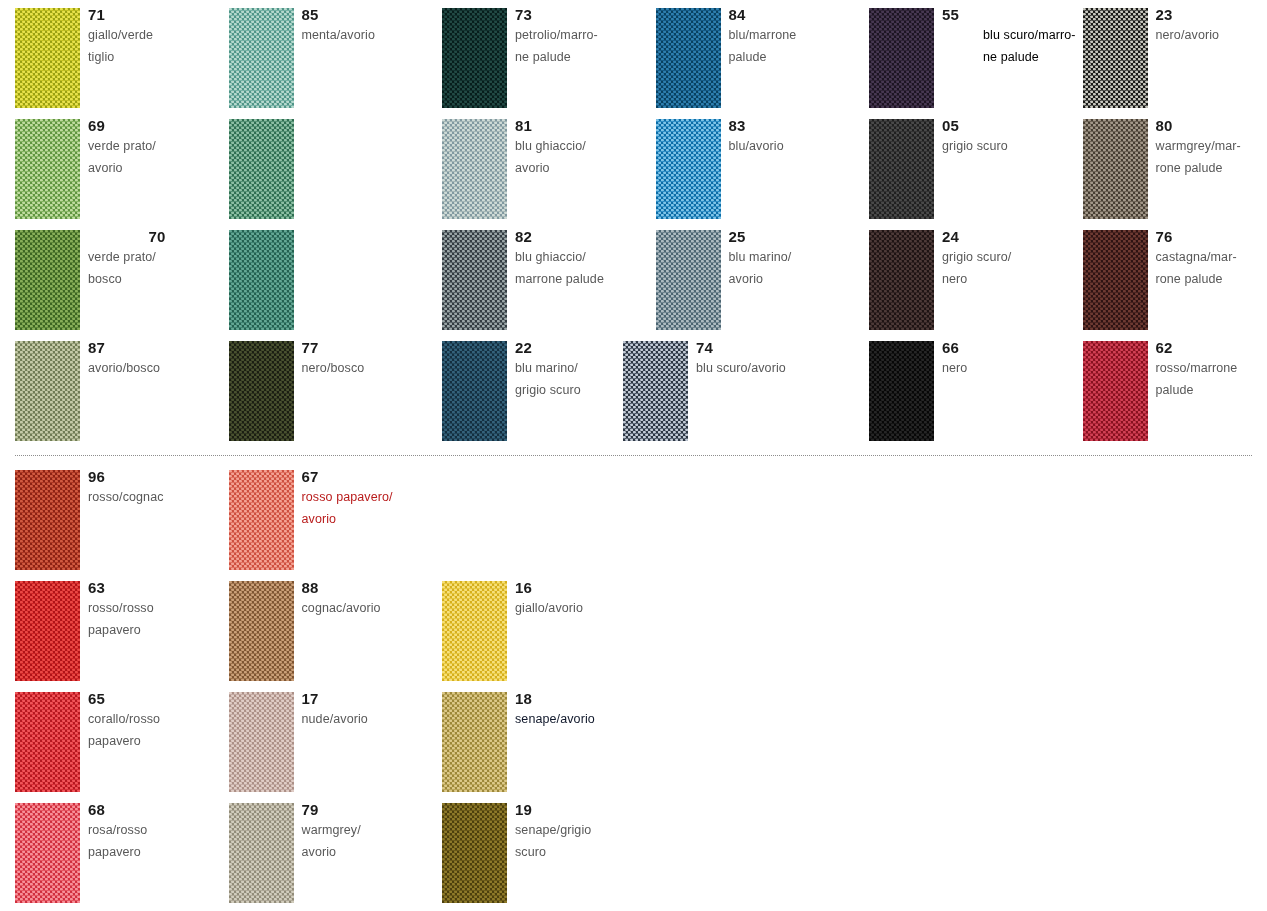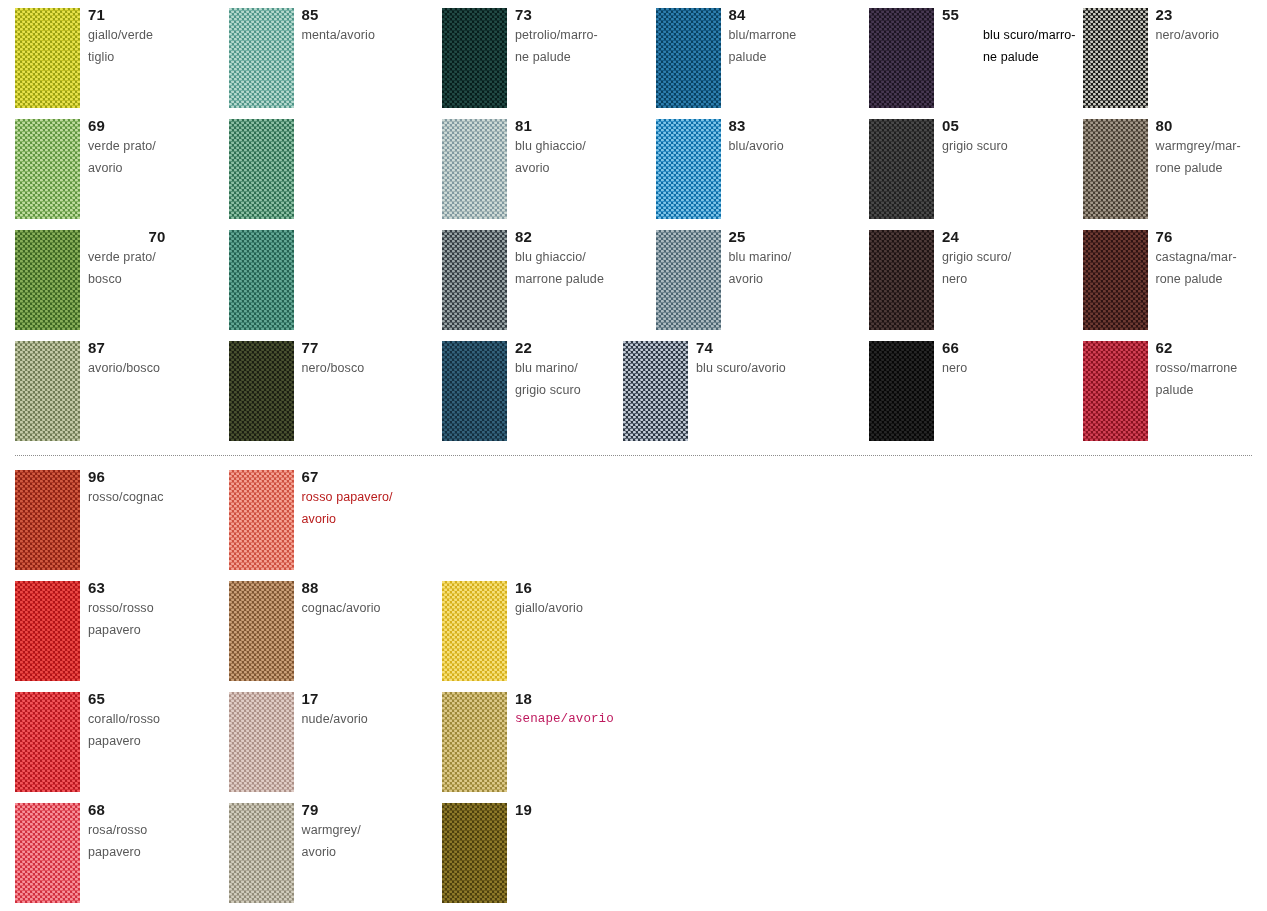--- a/index.html
+++ b/index.html
@@ -312,21 +312,21 @@
         <div class="swatch-chip" style="width: 65px; height: 100px; background-color: rgb(198, 172, 164); background-image: radial-gradient(2.6px 1.9px at 25% 25%, rgb(224, 205, 198) 0%, rgb(224, 205, 198) 45%, rgba(0, 0, 0, 0) 80%), radial-gradient(2.6px 1.9px at 75% 75%, rgb(224, 205, 198) 0%, rgb(224, 205, 198) 45%, rgba(0, 0, 0, 0) 80%), radial-gradient(1.9px 2.6px at 75% 25%, rgb(171, 143, 134) 0%, rgb(171, 143, 134) 45%, rgba(0, 0, 0, 0) 80%), radial-gradient(1.9px 2.6px at 25% 75%, rgb(171, 143, 134) 0%, rgb(171, 143, 134) 45%, rgba(0, 0, 0, 0) 80%), linear-gradient(rgb(198, 172, 164), rgb(198, 172, 164)); background-size: 5px 5px, 5px 5px, 5px 5px, 5px 5px, 100% 100%;"></div>
         <div class="swatch-text">
           <span class="swatch-code" style="color: rgb(27, 27, 27);">17</span>
           <span class="swatch-name" style="color: rgb(88, 88, 88);">nude/avorio</span>
         </div>
       </div>
       <div class="swatch-entry" style="left: 442px; top: 692px;">
         <div class="swatch-chip" style="width: 65px; height: 100px; background-color: rgb(191, 167, 85); background-image: radial-gradient(2.6px 1.9px at 25% 25%, rgb(220, 201, 138) 0%, rgb(220, 201, 138) 45%, rgba(0, 0, 0, 0) 80%), radial-gradient(2.6px 1.9px at 75% 75%, rgb(220, 201, 138) 0%, rgb(220, 201, 138) 45%, rgba(0, 0, 0, 0) 80%), radial-gradient(1.9px 2.6px at 75% 25%, rgb(155, 134, 56) 0%, rgb(155, 134, 56) 45%, rgba(0, 0, 0, 0) 80%), radial-gradient(1.9px 2.6px at 25% 75%, rgb(155, 134, 56) 0%, rgb(155, 134, 56) 45%, rgba(0, 0, 0, 0) 80%), linear-gradient(rgb(191, 167, 85), rgb(191, 167, 85)); background-size: 5px 5px, 5px 5px, 5px 5px, 5px 5px, 100% 100%;"></div>
         <div class="swatch-text">
           <span class="swatch-code" style="color: rgb(27, 27, 27);">18</span>
-          <span class="swatch-name" style="color: #be185d; font-family: Liberation Mono, monospace;">senape/avorio</span>
+          <span class="swatch-name" style="color: #0f172a;">senape/avorio</span>
         </div>
       </div>
       <div class="swatch-entry" style="left: 15px; top: 803px;">
         <div class="swatch-chip" style="width: 65px; height: 100px; background-color: rgb(234, 85, 96); background-image: radial-gradient(2.6px 1.9px at 25% 25%, rgb(247, 144, 153) 0%, rgb(247, 144, 153) 45%, rgba(0, 0, 0, 0) 80%), radial-gradient(2.6px 1.9px at 75% 75%, rgb(247, 144, 153) 0%, rgb(247, 144, 153) 45%, rgba(0, 0, 0, 0) 80%), radial-gradient(1.9px 2.6px at 75% 25%, rgb(207, 46, 61) 0%, rgb(207, 46, 61) 45%, rgba(0, 0, 0, 0) 80%), radial-gradient(1.9px 2.6px at 25% 75%, rgb(207, 46, 61) 0%, rgb(207, 46, 61) 45%, rgba(0, 0, 0, 0) 80%), linear-gradient(rgb(234, 85, 96), rgb(234, 85, 96)); background-size: 5px 5px, 5px 5px, 5px 5px, 5px 5px, 100% 100%;"></div>
         <div class="swatch-text">
           <span class="swatch-code" style="color: rgb(27, 27, 27);">68</span>
           <span class="swatch-name" style="color: rgb(88, 88, 88);">rosa/rosso
 papavero</span>
         </div>
       </div>
@@ -335,17 +335,19 @@
         <div class="swatch-text">
           <span class="swatch-code" style="color: rgb(27, 27, 27);">79</span>
           <span class="swatch-name" style="color: rgb(88, 88, 88);">warmgrey/
 avorio</span>
         </div>
       </div>
       <div class="swatch-entry" style="left: 442px; top: 803px;">
         <div class="swatch-chip" style="width: 65px; height: 100px; background-color: rgb(110, 92, 24); background-image: radial-gradient(2.6px 1.9px at 25% 25%, rgb(142, 122, 42) 0%, rgb(142, 122, 42) 45%, rgba(0, 0, 0, 0) 80%), radial-gradient(2.6px 1.9px at 75% 75%, rgb(142, 122, 42) 0%, rgb(142, 122, 42) 45%, rgba(0, 0, 0, 0) 80%), radial-gradient(1.9px 2.6px at 75% 25%, rgb(76, 63, 13) 0%, rgb(76, 63, 13) 45%, rgba(0, 0, 0, 0) 80%), radial-gradient(1.9px 2.6px at 25% 75%, rgb(76, 63, 13) 0%, rgb(76, 63, 13) 45%, rgba(0, 0, 0, 0) 80%), linear-gradient(rgb(110, 92, 24), rgb(110, 92, 24)); background-size: 5px 5px, 5px 5px, 5px 5px, 5px 5px, 100% 100%;"></div>
         <div class="swatch-text">
           <span class="swatch-code" style="color: rgb(27, 27, 27);">19</span>
+          <span class="swatch-name" style="color: rgb(88, 88, 88);">senape/grigio
+scuro</span>
         </div>
       </div>
     </div>
 
 </div>
 
 </body></html>

